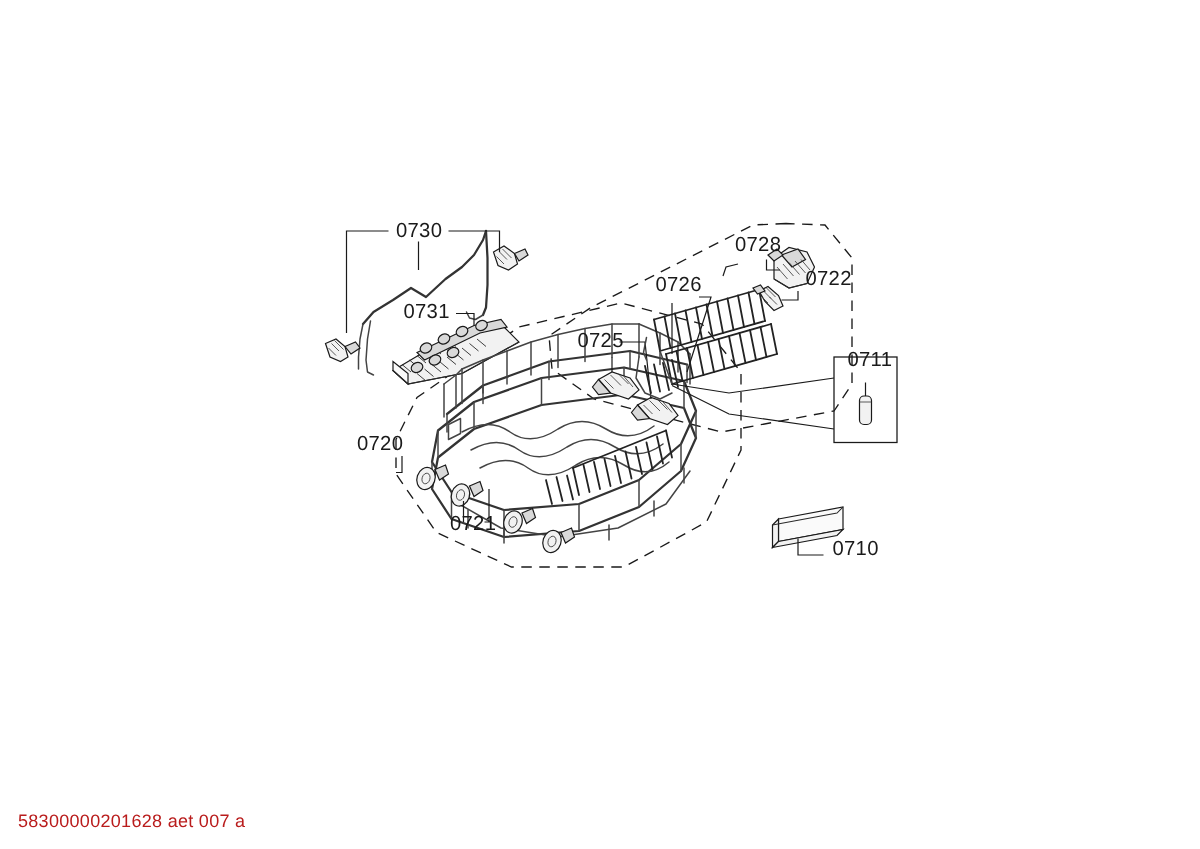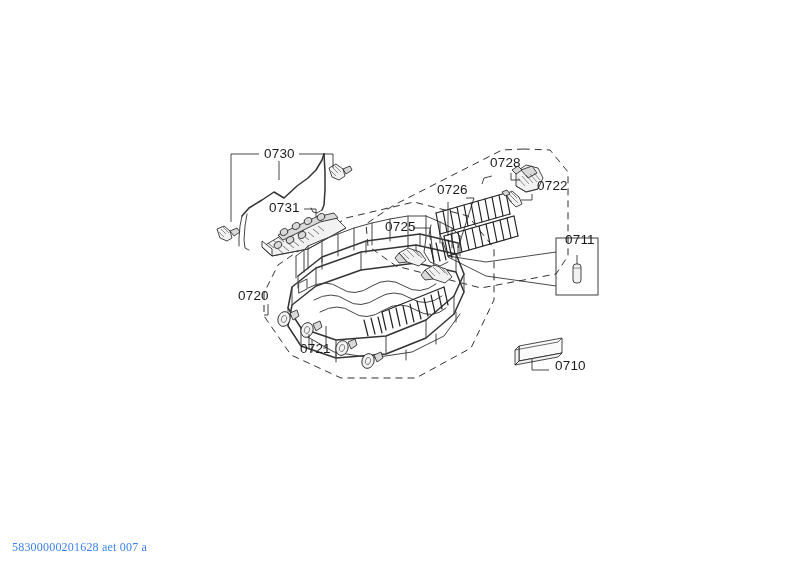--- a/index.html
+++ b/index.html
@@ -31,22 +31,22 @@
     font-family: "Liberation Sans", sans-serif;
     font-size: 13.5px;
     fill: #1a1a1a;
     letter-spacing: 0.2px;
   }
   .footer-text {
     position: absolute;
     left: 12px;
     top: 540px;
     font-size: 12px;
-    font-family: Liberation Serif, serif;
-    color: #3b82f6;
+    font-family: Liberation Sans, sans-serif;
+    color: #b91c1c;
     letter-spacing: 0.2px;
     white-space: nowrap;
   }
   .ln { fill: none; stroke: #1a1a1a; stroke-width: 0.85; }
   .ln-thin { fill: none; stroke: #2a2a2a; stroke-width: 0.7; }
   .ln-vthin { fill: none; stroke: #3a3a3a; stroke-width: 0.55; }
   .dashed { fill: none; stroke: #1a1a1a; stroke-width: 0.9; stroke-dasharray: 7 5; }
   .leader { fill: none; stroke: #1a1a1a; stroke-width: 0.8; }
   .part-fill { fill: #f2f2f2; stroke: #1a1a1a; stroke-width: 0.8; }
   .part-fill-d { fill: #d9d9d9; stroke: #1a1a1a; stroke-width: 0.8; }

